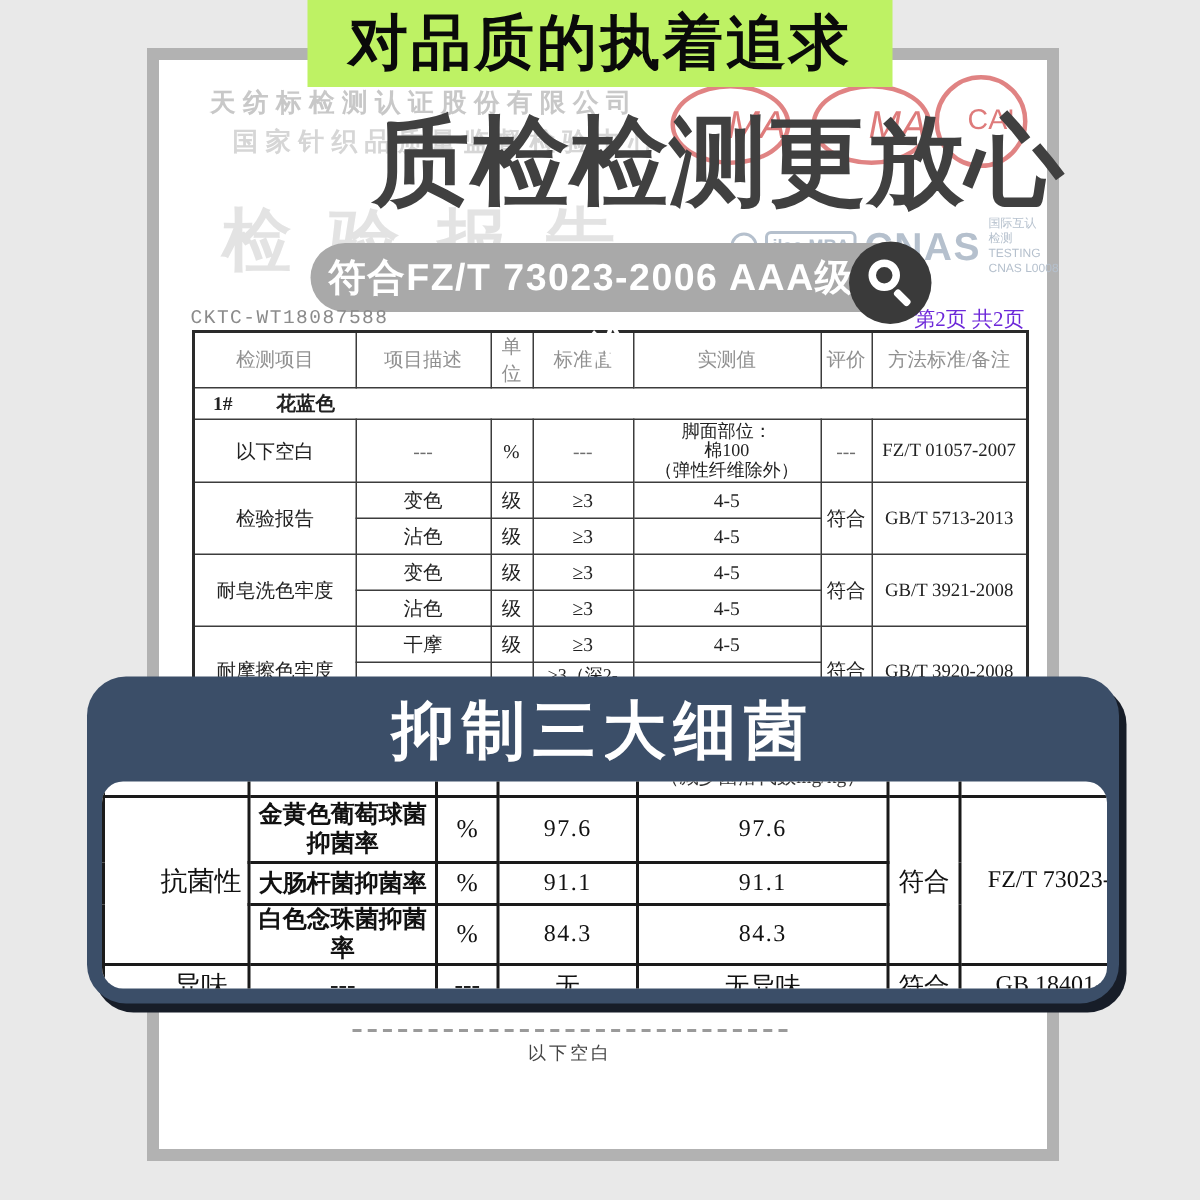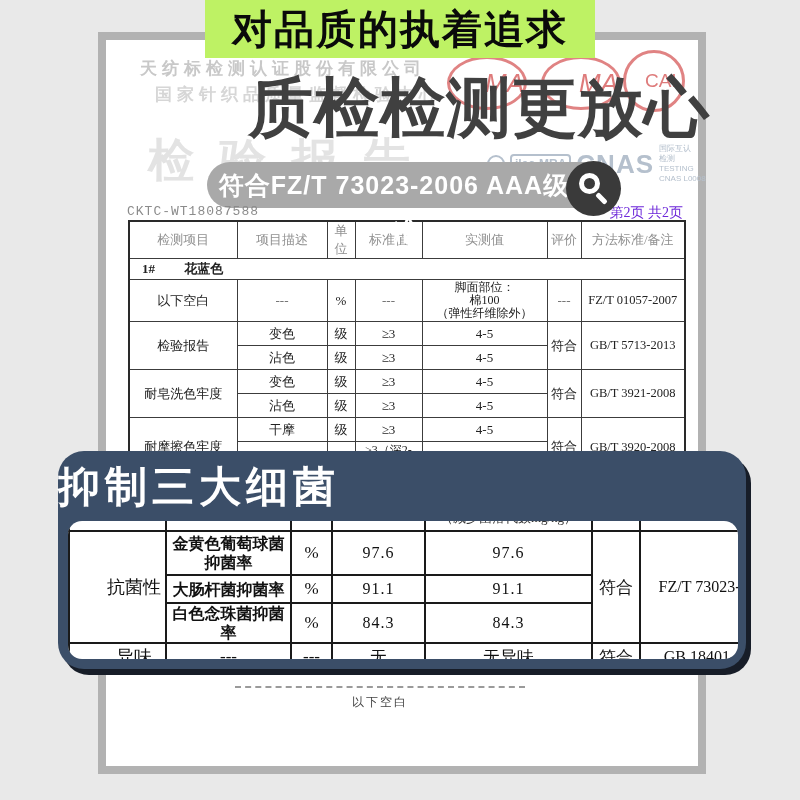--- a/index.html
+++ b/index.html
@@ -54,21 +54,21 @@
   .upper-table .r-sample .sname { margin-left:26px; }
   .upper-table .r-fiber td { height:42px;margin-left:43px; }
   .upper-table .r td { height:24px; }
   .upper-table .fiber-meas { font-size:12px; line-height:13px; }
   .upper-table .dash { color:#6e6e6e; }
   .upper-table .method { font-size:12.5px; }
 
   
   .banner { left:58px; top:451px; width:688px; height:218px; background:#3b4e68; border-radius:26px; z-index:10;
             box-shadow:5px 6px 0 #171d28; }
-  .banner-title { position:absolute; left:0; top:8px; width:100%; color:#fff; font-size:42px; font-weight:900; letter-spacing:5px; }
+  .banner-title { position:absolute; left:0; top:8px; width:100%; text-align:center; color:#fff; font-size:42px; font-weight:900; letter-spacing:5px; }
   .banner-box { position:absolute; left:10px; top:70px; width:670px; height:138px; background:#fff; border-radius:14px; overflow:hidden; }
 
   
   .lower-table { position:absolute; left:0; top:-17px; border-collapse:collapse; table-layout:fixed; width:690px;
                  font-family:"Liberation Serif", serif; font-size:17px; color:#111; }
   .lower-table td { border:2px solid #1a1a1a; text-align:center; vertical-align:middle; overflow:hidden; }
   .lower-table .r-clip td { height:26px; font-size:13px; color:#333; }
   .lower-table .r1 td { height:44px; }
   .lower-table .r2 td { height:28px; }
   .lower-table .r3 td { height:29px; }

